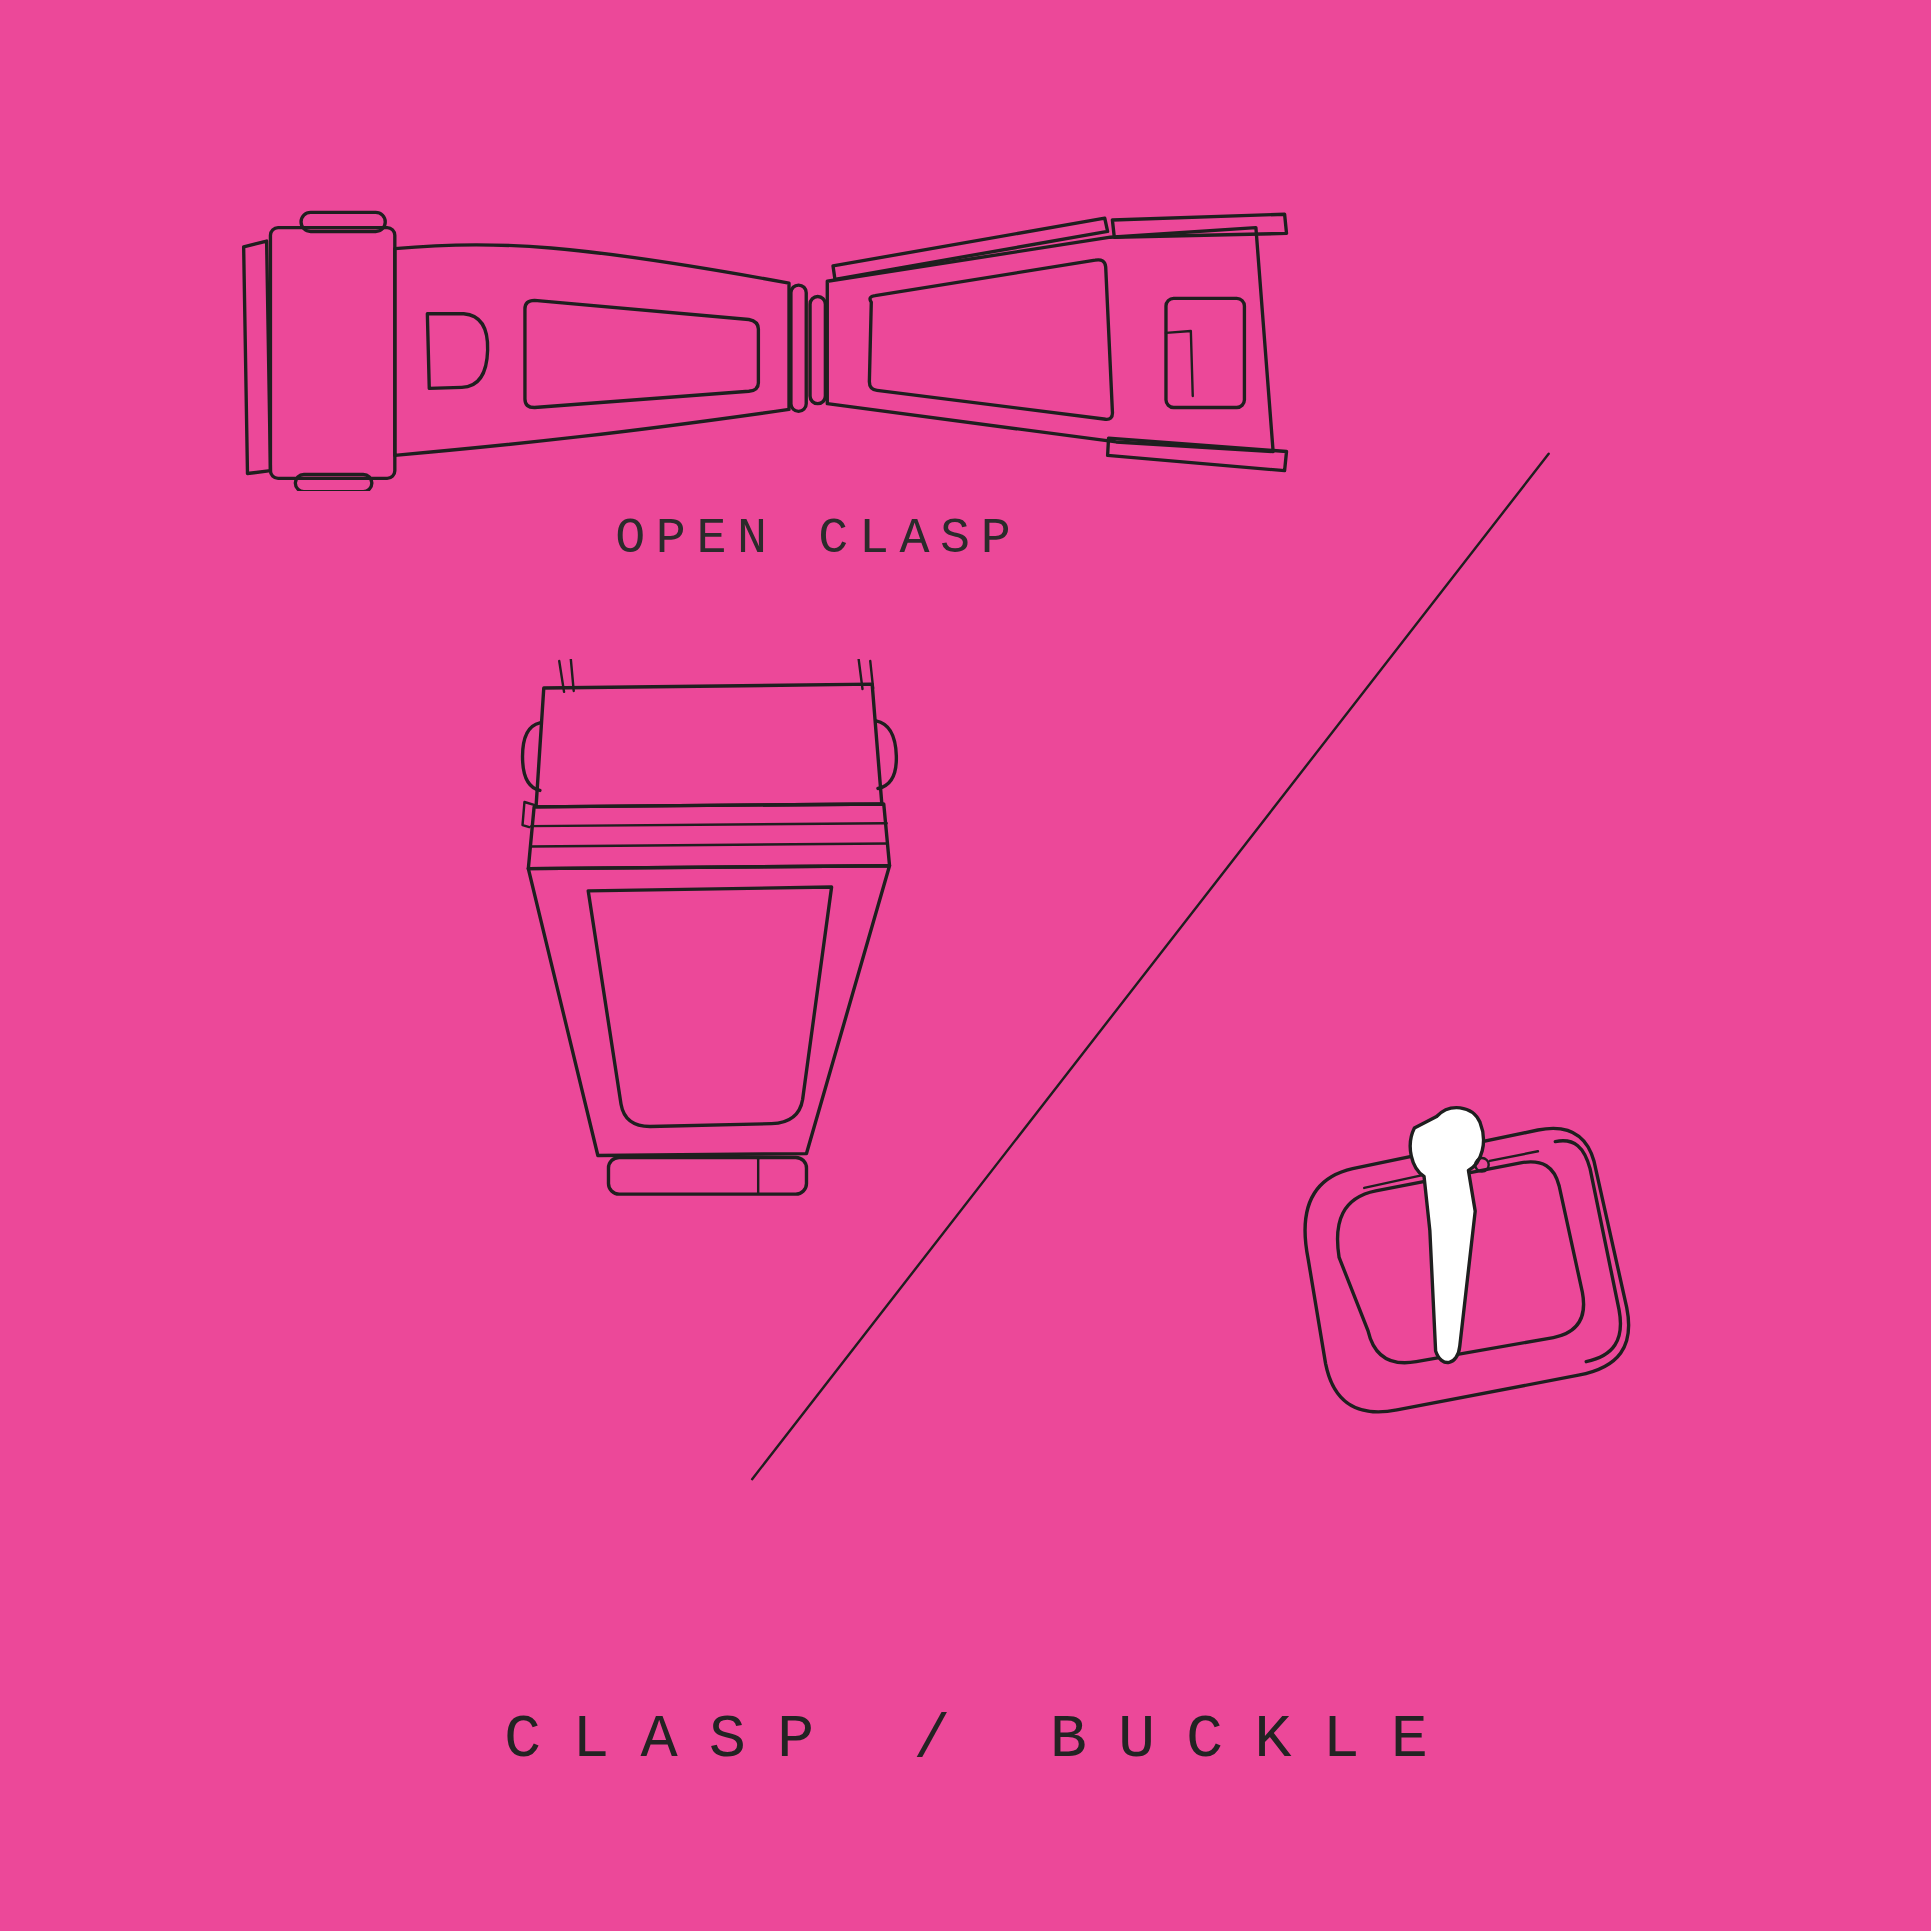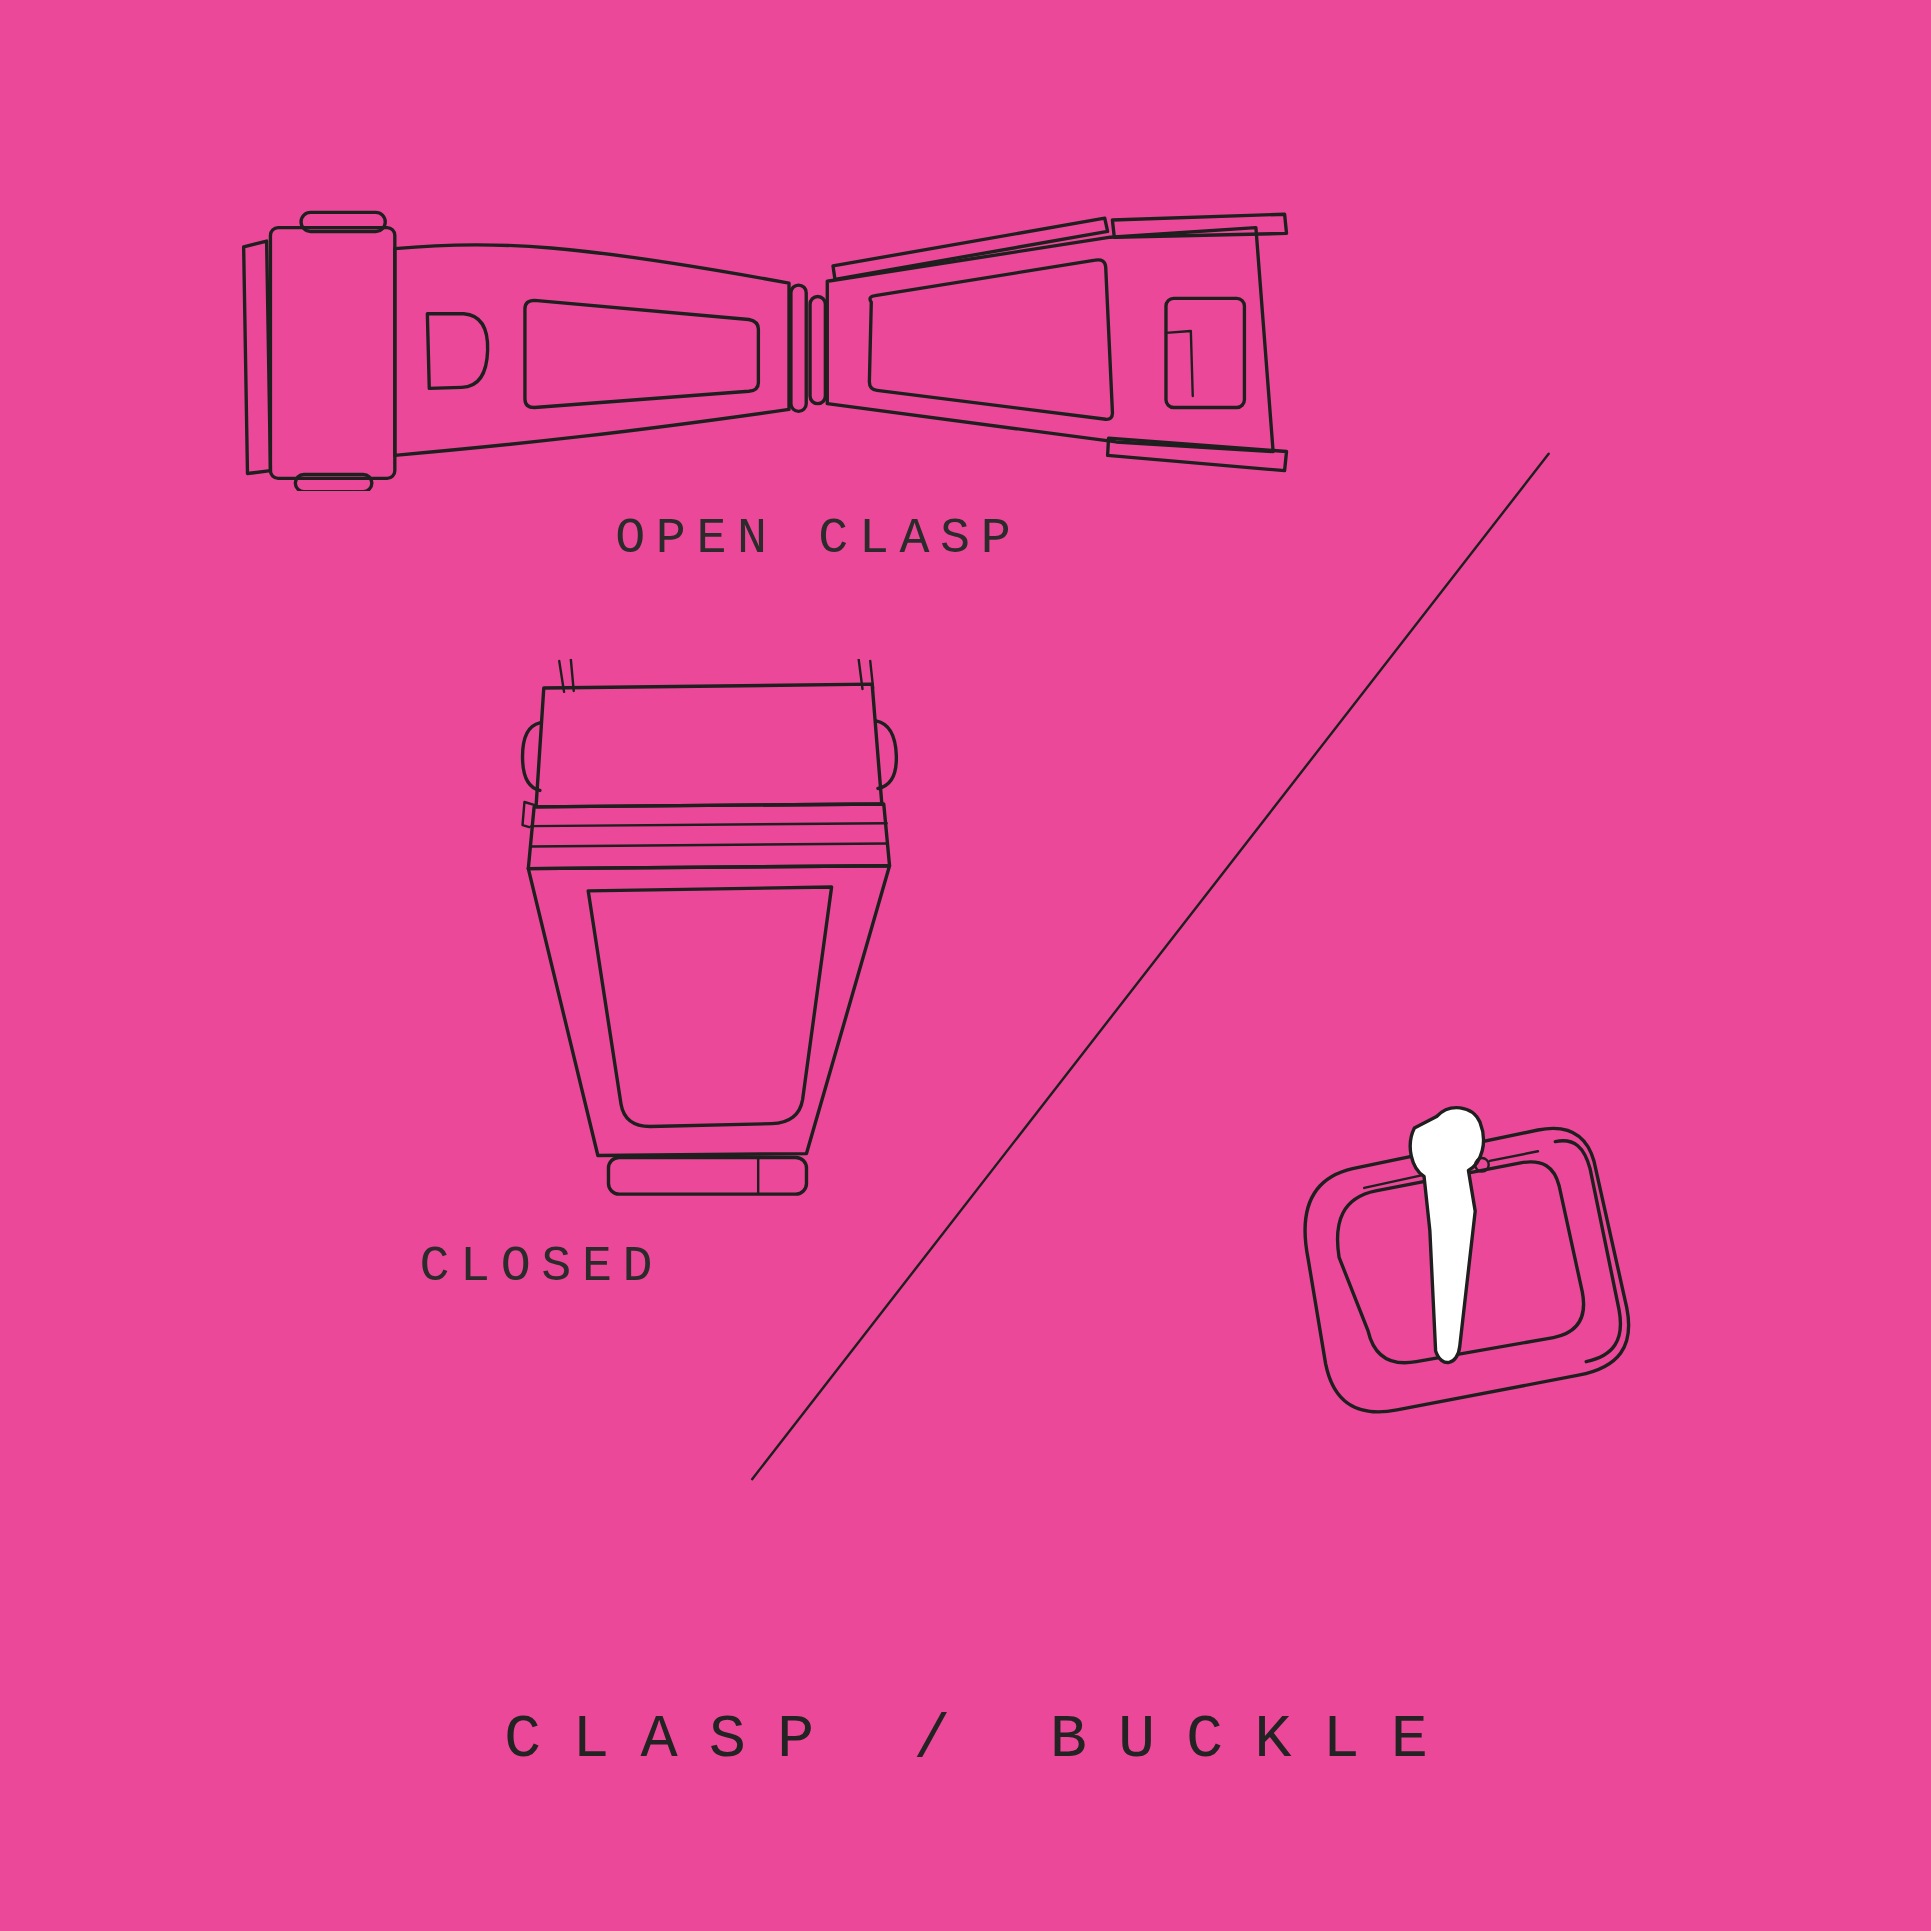--- a/index.html
+++ b/index.html
@@ -104,21 +104,20 @@
     <path d="M26,151 L16,148 L14,172 L21,174" class="thin"></path>
 
     <path d="M20,217 L394,214 L308,512 L92,514 Z"></path>
 
     <path d="M82,240 L334,236 L304,456 Q300,480 272,481 L146,484 Q120,484 116,461 Z"></path>
 
     <rect x="103" y="516" width="205" height="38" rx="11"></rect>
     <path d="M258,518 L258,552" class="thin"></path>
   </svg>
 
-  <div class="caption" style="left:536px; top:1238px;">CLOSED</div>
 
   <svg class="fig" style="left:0; top:0;" width="1931" height="1931" viewBox="0 0 2000 2000">
     <line x1="1604" y1="470" x2="779" y2="1532" class="thin"></line>
   </svg>
 
   <svg class="fig" style="left:1250px; top:1103px;" width="406" height="333" viewBox="0 0 420 345">
 
     <path d="M60,162
              C 50,112 62,78 106,68
              L 298,28

